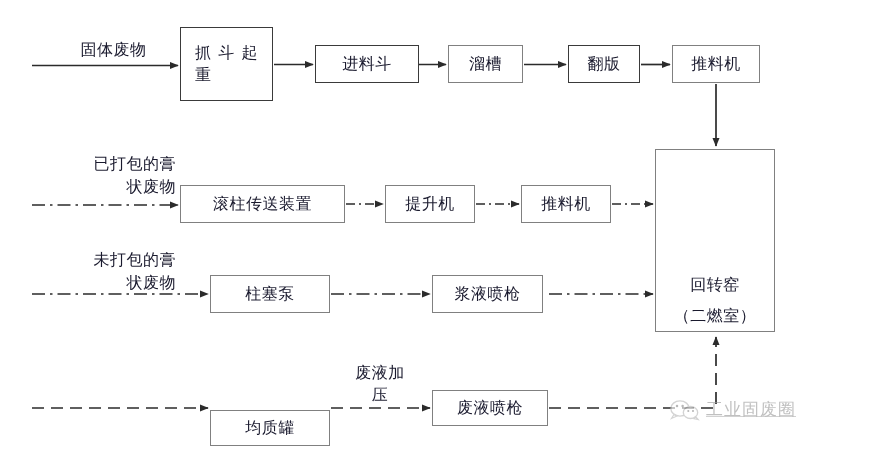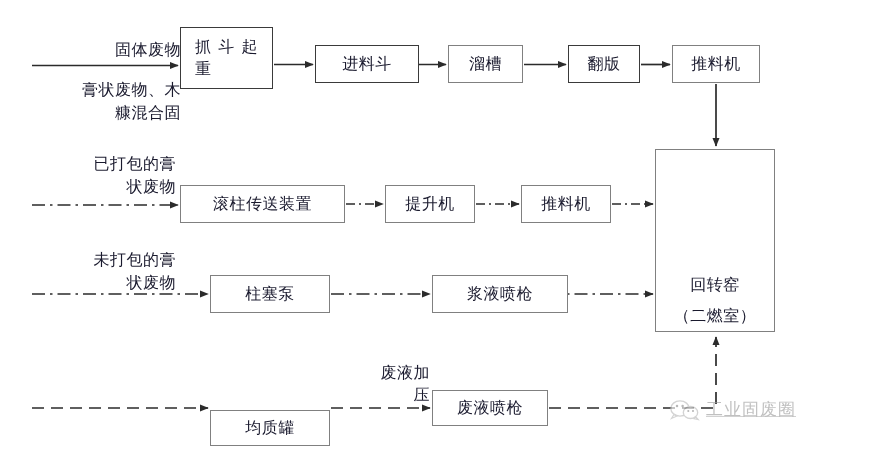--- a/index.html
+++ b/index.html
@@ -57,21 +57,21 @@
   .free-text {
     position: absolute;
     color: #1a1a2e;
     font-size: 16px;
     line-height: 1.45;
     letter-spacing: 0.5px;
     white-space: pre-line;
     z-index: 4;
   }
   .ta-right  { text-align: right; }
-  .ta-center { text-align: right; }
+  .ta-center { text-align: center; }
   .watermark {
     position: absolute;
     display: flex;
     align-items: center;
     gap: 4px;
     z-index: 5;
     opacity: 0.62;
   }
   .watermark-text {
     font-size: 17px;
@@ -116,21 +116,21 @@
       <line x1="331" y1="294" x2="430" y2="294" stroke-dasharray="13,5,2.5,5" marker-end="url(#arrowSolid)"></line>
       <line x1="549" y1="294" x2="653" y2="294" stroke-dasharray="13,5,2.5,5" marker-end="url(#arrowSolid)"></line>
 
       <line x1="32" y1="408" x2="208" y2="408" stroke-dasharray="12,7" marker-end="url(#arrowSolid)"></line>
       <line x1="331" y1="408" x2="430" y2="408" stroke-dasharray="12,7" marker-end="url(#arrowSolid)"></line>
 
       <path d="M549,408 L716,408 L716,337" stroke-dasharray="12,7" marker-end="url(#arrowUp)"></path>
     </g>
   </svg>
 
-  <div class="node dark justify" style="left:180px; top:27px; width:93px; height:62px;">
+  <div class="node dark justify" style="left:180px; top:27px; width:93px; height:74px;">
     <span class="node-label">抓斗起
 重</span>
   </div>
 
   <div class="node dark" style="left:315px; top:45px; width:104px; height:38px;">
     <span class="node-label">进料斗</span>
   </div>
 
   <div class="node" style="left:448px; top:45px; width:75px; height:38px;">
     <span class="node-label">溜槽</span>
@@ -153,41 +153,39 @@
   </div>
 
   <div class="node" style="left:521px; top:185px; width:90px; height:38px;">
     <span class="node-label">推料机</span>
   </div>
 
   <div class="node" style="left:210px; top:275px; width:120px; height:38px;">
     <span class="node-label">柱塞泵</span>
   </div>
 
-  <div class="node" style="left:432px; top:275px; width:136px; height:38px;">
+  <div class="node" style="left:432px; top:275px; width:111px; height:38px;">
     <span class="node-label">浆液喷枪</span>
   </div>
 
   <div class="node" style="left:210px; top:390px; width:120px; height:36px;margin-top:20px;">
     <span class="node-label">均质罐</span>
   </div>
 
   <div class="node" style="left:432px; top:390px; width:116px; height:36px;">
     <span class="node-label">废液喷枪</span>
   </div>
 
   <div class="node" style="left:655px; top:149px; width:120px; height:183px; align-items:flex-end; padding-top:14px;">
     <span class="node-label" style="line-height:1.9;">回转窑
 （二燃室）</span>
   </div>
 
   <div class="free-text ta-center" style="left:46px; top:38px; width:135px;">固体废物</div>
 
-  <div class="free-text ta-right" style="left:46px; top:78px; width:135px;">膏状废物、木
-糠混合固</div>
 
   <div class="free-text ta-right" style="left:46px; top:152px; width:130px;">已打包的膏
 状废物</div>
 
   <div class="free-text ta-right" style="left:46px; top:248px; width:130px;">未打包的膏
 状废物</div>
 
 
   <div class="free-text ta-center" style="left:330px; top:362px; width:100px; line-height:1.4;">废液加
 压</div>

